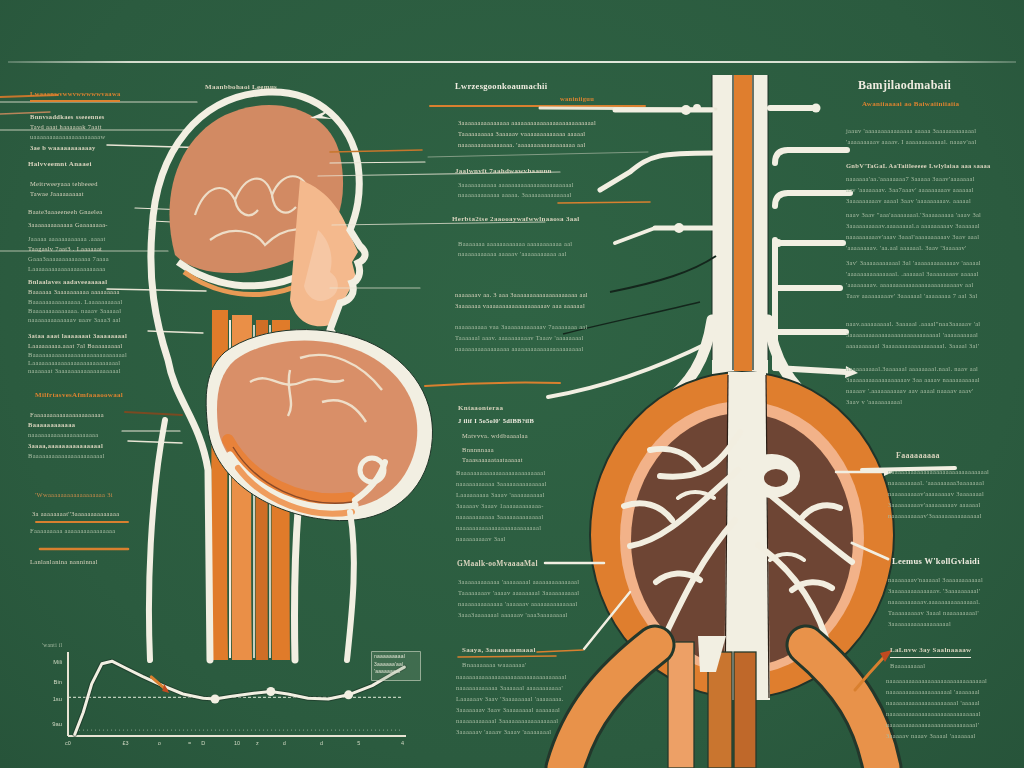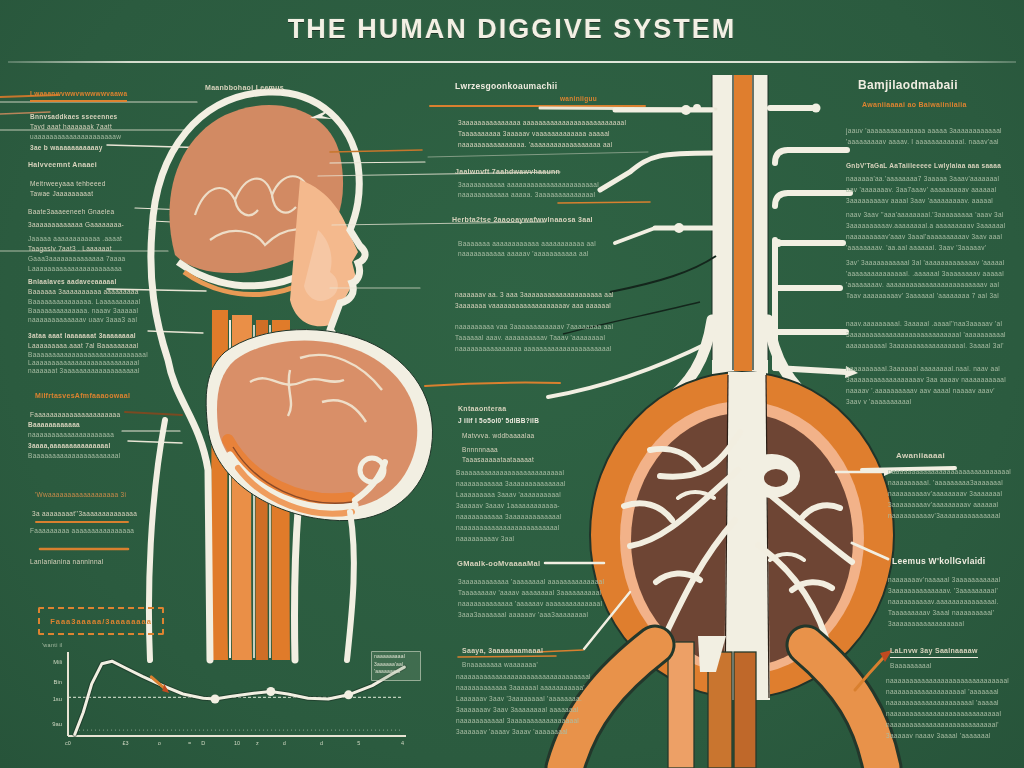--- a/index.html
+++ b/index.html
@@ -9,41 +9,40 @@
   html,body{margin:0;padding:0;background:#1e3a2b;}
   #poster{position:relative;width:1024px;height:768px;overflow:hidden;
     background:radial-gradient(ellipse at 50% 40%, var(--bg2) 0%, var(--bg) 70%, #27543a 100%);
     font-family:"Liberation Sans", sans-serif;}
   #title{position:absolute;top:14px;left:0;width:1024px;text-align:center;margin:0;
     color:#f3f0e4;font-size:27px;font-weight:800;letter-spacing:2px;
     text-shadow:0 1px 0 #1c3527, 0 0 2px rgba(255,255,255,.25);}
   #title-rule{position:absolute;top:61px;left:8px;width:1008px;height:2px;
     background:linear-gradient(90deg, rgba(220,226,214,.25), #d4dccd 12%, #e6eadf 50%, #d4dccd 88%, rgba(220,226,214,.25));}
   svg{position:absolute;left:0;top:0;}
-  #labels{position:absolute;left:0;top:0;width:887px;height:768px;z-index:3;}
+  #labels{position:absolute;left:0;top:0;width:887px;height:768px;z-index:3;font-family:Liberation Serif, serif;}
   .lbl{position:absolute;white-space:nowrap;font-size:6.5px;letter-spacing:.3px;line-height:11px;
     transform:translateZ(0);}
   .lbl.b{font-weight:700;}
   .c-cream{color:var(--cream);} .c-white{color:var(--white);} .c-dim{color:var(--dim);}
   .c-orange{color:var(--orange);} .c-orangedim{color:var(--orangedim);}
   .u-orange{border-bottom:2px solid var(--orange);padding-bottom:1px;}
   .u-white{border-bottom:1.5px solid var(--white);padding-bottom:1px;}
   #left-box{position:absolute;left:38px;top:607px;width:122px;height:24px;z-index:3;
     border:2px dashed var(--orange);border-radius:2px;color:var(--orange);
     font-size:7.5px;font-weight:700;letter-spacing:1px;display:flex;align-items:center;justify-content:center;}
   #chart-box{position:absolute;left:371px;top:651px;width:44px;height:26px;z-index:3;
     background:rgba(120,150,120,.28);border:1px solid rgba(222,226,210,.55);border-radius:1px;
     color:#dfe3d2;font-size:5px;line-height:7.5px;padding:1px 2px;letter-spacing:.2px;overflow:hidden;}
 </style>
 </head>
 <body>
 
 <div id="poster">
 
-  <h1 id="title">THE HUMAN DIGGIVE SYSTEM</h1>
   <div id="title-rule"></div>
 
   <svg width="1024" height="768" viewBox="0 0 1024 768">
 
     <g stroke-linecap="round" fill="none">
       <line x1="0" y1="97" x2="58" y2="95" stroke="#c7762c" stroke-width="2.2"></line>
       <line x1="0" y1="114" x2="50" y2="112" stroke="#b9855a" stroke-width="1.4"></line>
       <line x1="0" y1="102" x2="197" y2="102" stroke="#e9e5d5" stroke-width="1.2" opacity=".85"></line>
       <line x1="0" y1="130" x2="190" y2="130" stroke="#e9e5d5" stroke-width="1.2" opacity=".8"></line>
       <line x1="107" y1="145" x2="213" y2="148" stroke="#e9e5d5" stroke-width="1.5"></line>
@@ -342,21 +341,21 @@
         <div>naav.aaaaaaaaal. 3aaaaal .aaaal''naa3aaaaav 'al</div>
         <div>3aaaaaaaaaaaaaaaaaaaaaaaaaaaal 'aaaaaaaaaal</div>
         <div>aaaaaaaaaal 3aaaaaaaaaaaaaaaaaal. 3aaaal  3al'</div>
       </div>
       <div class="lbl c-dim" style="left: 846px; top: 363px;">
         <div>naaaaaaaaal.3aaaaaal aaaaaaaal.naal. naav aal</div>
         <div>3aaaaaaaaaaaaaaaaaav 3aa aaaav naaaaaaaaaal</div>
         <div>naaaav '.aaaaaaaaaav aav aaaal naaaav aaav'</div>
         <div>3aav v 'aaaaaaaaaal</div>
       </div>
-      <div class="lbl c-cream b" style="left: 896px; top: 450px; font-size: 8px;">Awaniiaaaai</div>
+      <div class="lbl c-cream b" style="left: 896px; top: 450px; font-size: 8px;">Faaaaaaaaa</div>
       <div class="lbl c-dim" style="left: 888px; top: 466px;">
         <div>naaaaaaaaaaaaaaaaaaaaaaaaaaaaaal</div>
         <div>naaaaaaaaal. 'aaaaaaaaa3aaaaaaal</div>
         <div>naaaaaaaaav'aaaaaaaav 3aaaaaaal</div>
         <div>3aaaaaaaaav'aaaaaaaaav aaaaaal</div>
         <div>naaaaaaaaaav'3aaaaaaaaaaaaaaal</div>
       </div>
       <div class="lbl c-white b" style="left: 892px; top: 556px; font-size: 8.5px;">Leemus W'kollGvlaidi</div>
       <div class="lbl c-dim" style="left: 888px; top: 574px;">
         <div>naaaaaaav'naaaaal 3aaaaaaaaaaal</div>
@@ -370,22 +369,19 @@
       <div class="lbl c-dim" style="left: 886px; top: 675px;">
         <div>naaaaaaaaaaaaaaaaaaaaaaaaaaaaaal</div>
         <div>naaaaaaaaaaaaaaaaaaal 'aaaaaaal</div>
         <div>naaaaaaaaaaaaaaaaaaaaal 'aaaaal</div>
         <div>naaaaaaaaaaaaaaaaaaaaaaaaaaaal</div>
         <div>naaaaaaaaaaaaaaaaaaaaaaaaaaal'</div>
         <div>3aaaaav naaav 3aaaal 'aaaaaaal</div>
       </div>
     </div>
 
-  <div id="left-box">
-    <span>Faaa3aaaaa/3aaaaaaaa</span>
-  </div>
 
   <div id="chart-box">
       <div>naaaaaaaaal</div>
       <div>3aaaaaa'aal</div>
       <div>'aaaaaaaal</div>
     </div>
 </div>
 
 </body></html>

